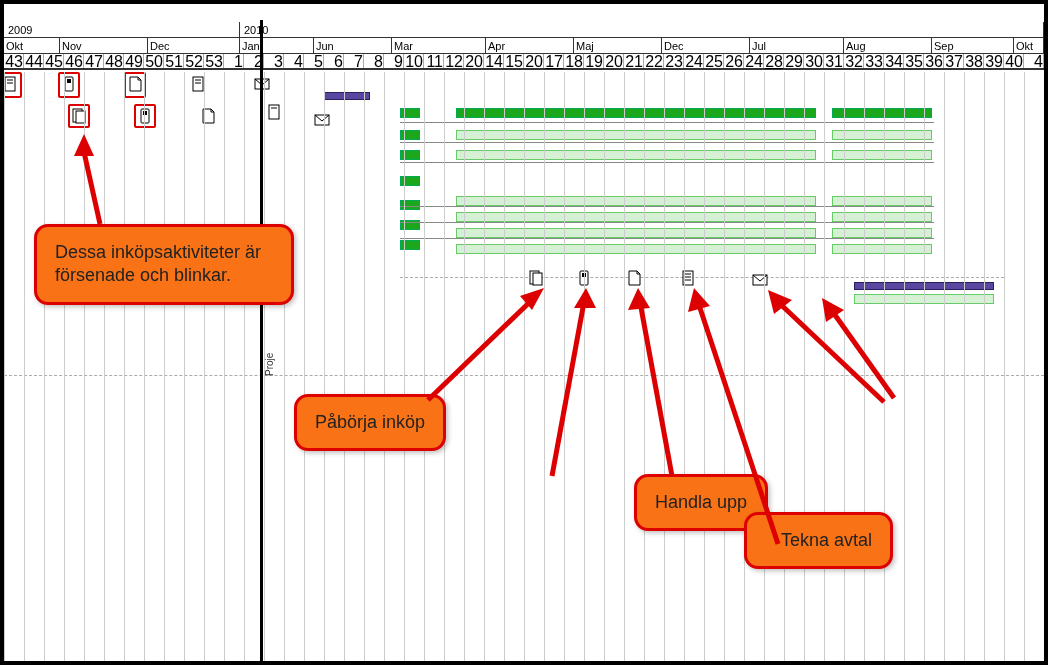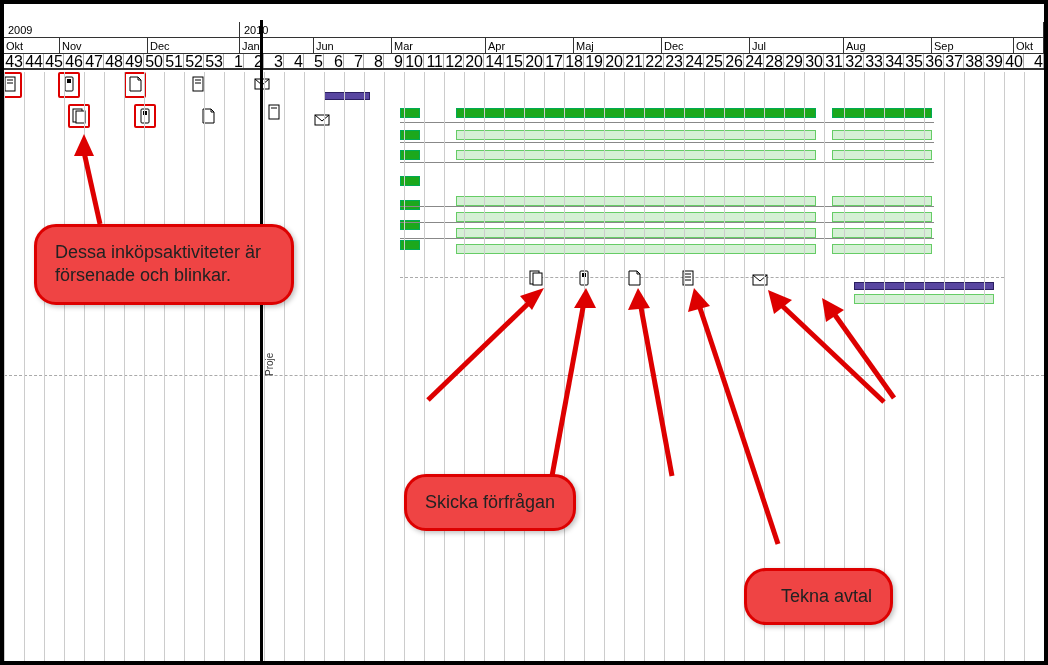--- a/index.html
+++ b/index.html
@@ -106,23 +106,23 @@
     font-size: 14px;
   }
   .icon svg { width: 16px; height: 16px; }
   .red-box {
     position:absolute;
     border: 2px solid #d00;
     border-radius: 2px;
   }
   .callout {
     position: absolute;
-    background: #ef4444;
+    background: #f97316;
     border: 3px solid #d00;
-    border-radius: 22px;
+    border-radius: 14px;
     padding: 14px 18px;
     font-size: 18px;
     color: #222;
     box-shadow: 2px 2px 5px rgba(0,0,0,.25);
     line-height: 1.3;
   }
   .arrow {
     position: absolute;
     pointer-events: none;
   }
@@ -418,37 +418,38 @@
       <div class="vline thick" style="left: 256px; top: -52px;"></div>
     </div>
 
   <div class="callout" style="left:30px;top:220px;width:260px;">Dessa inköpsaktiviteter är försenade och blinkar.</div>
 
   <svg class="arrow" style="left:60px;top:130px;width:60px;height:95px;">
     <line x1="36" y1="90" x2="20" y2="18"></line>
     <polygon points="20,0 10,22 30,22"></polygon>
   </svg>
 
+  <div class="callout" style="left:290px;top:390px;">Påbörja inköp</div>
   <svg class="arrow" style="left:420px;top:280px;width:130px;height:120px;">
     <line x1="4" y1="116" x2="110" y2="14"></line>
     <polygon points="120,4 96,12 108,26"></polygon>
   </svg>
 
-  <div class="callout" style="left:400px;top:470px;">Skicka förfrågan</div>
   <svg class="arrow" style="left:540px;top:282px;width:80px;height:195px;">
     <line x1="8" y1="190" x2="40" y2="16"></line>
     <polygon points="42,2 30,22 52,22"></polygon>
   </svg>
 
+  <div class="callout" style="left:630px;top:470px;">Handla upp</div>
   <svg class="arrow" style="left:620px;top:282px;width:60px;height:195px;">
     <line x1="48" y1="190" x2="16" y2="16"></line>
     <polygon points="14,2 4,24 26,22"></polygon>
   </svg>
 
-  <div class="callout" style="left:740px;top:564px;padding-left:34px;">Tekna avtal</div>
+  <div class="callout" style="left:740px;top:508px;padding-left:34px;">Tekna avtal</div>
   <svg class="arrow" style="left:684px;top:282px;width:100px;height:265px;">
     <line x1="90" y1="258" x2="10" y2="16"></line>
     <polygon points="6,2 0,26 22,20"></polygon>
   </svg>
 
   <svg class="arrow" style="left:760px;top:282px;width:130px;height:120px;">
     <line x1="120" y1="116" x2="12" y2="14"></line>
     <polygon points="4,4 10,28 28,14"></polygon>
   </svg>
   <svg class="arrow" style="left:810px;top:290px;width:90px;height:110px;">

